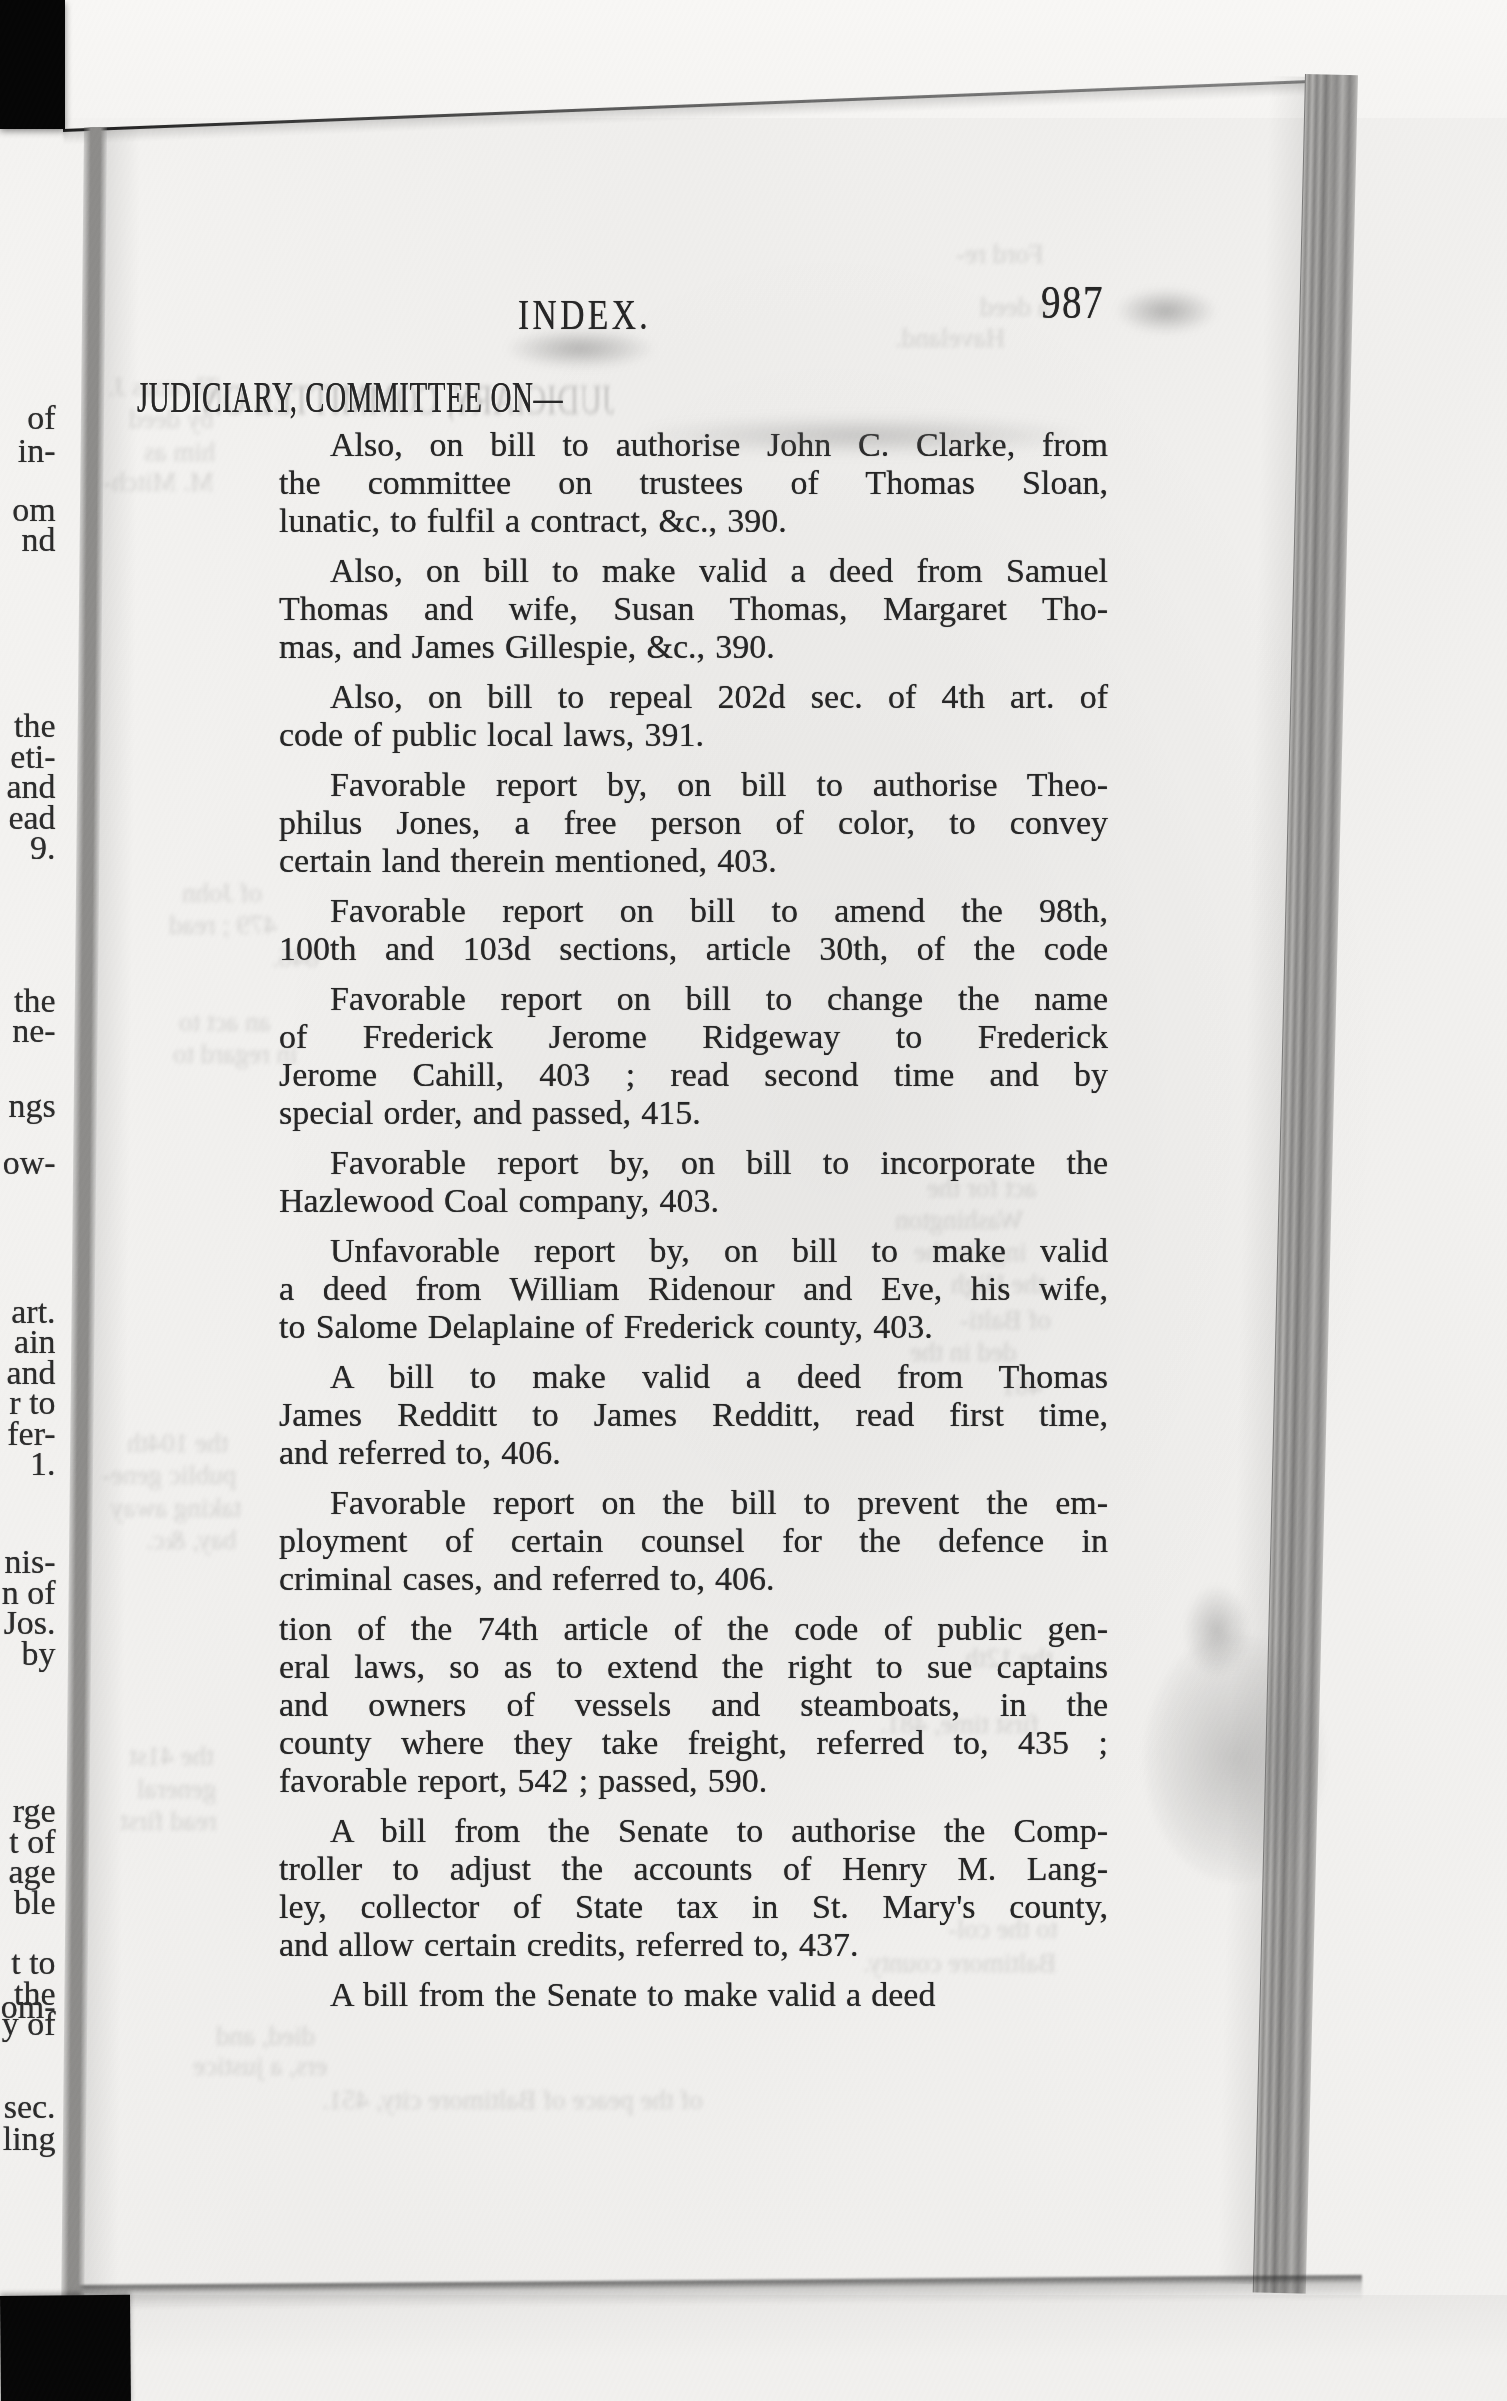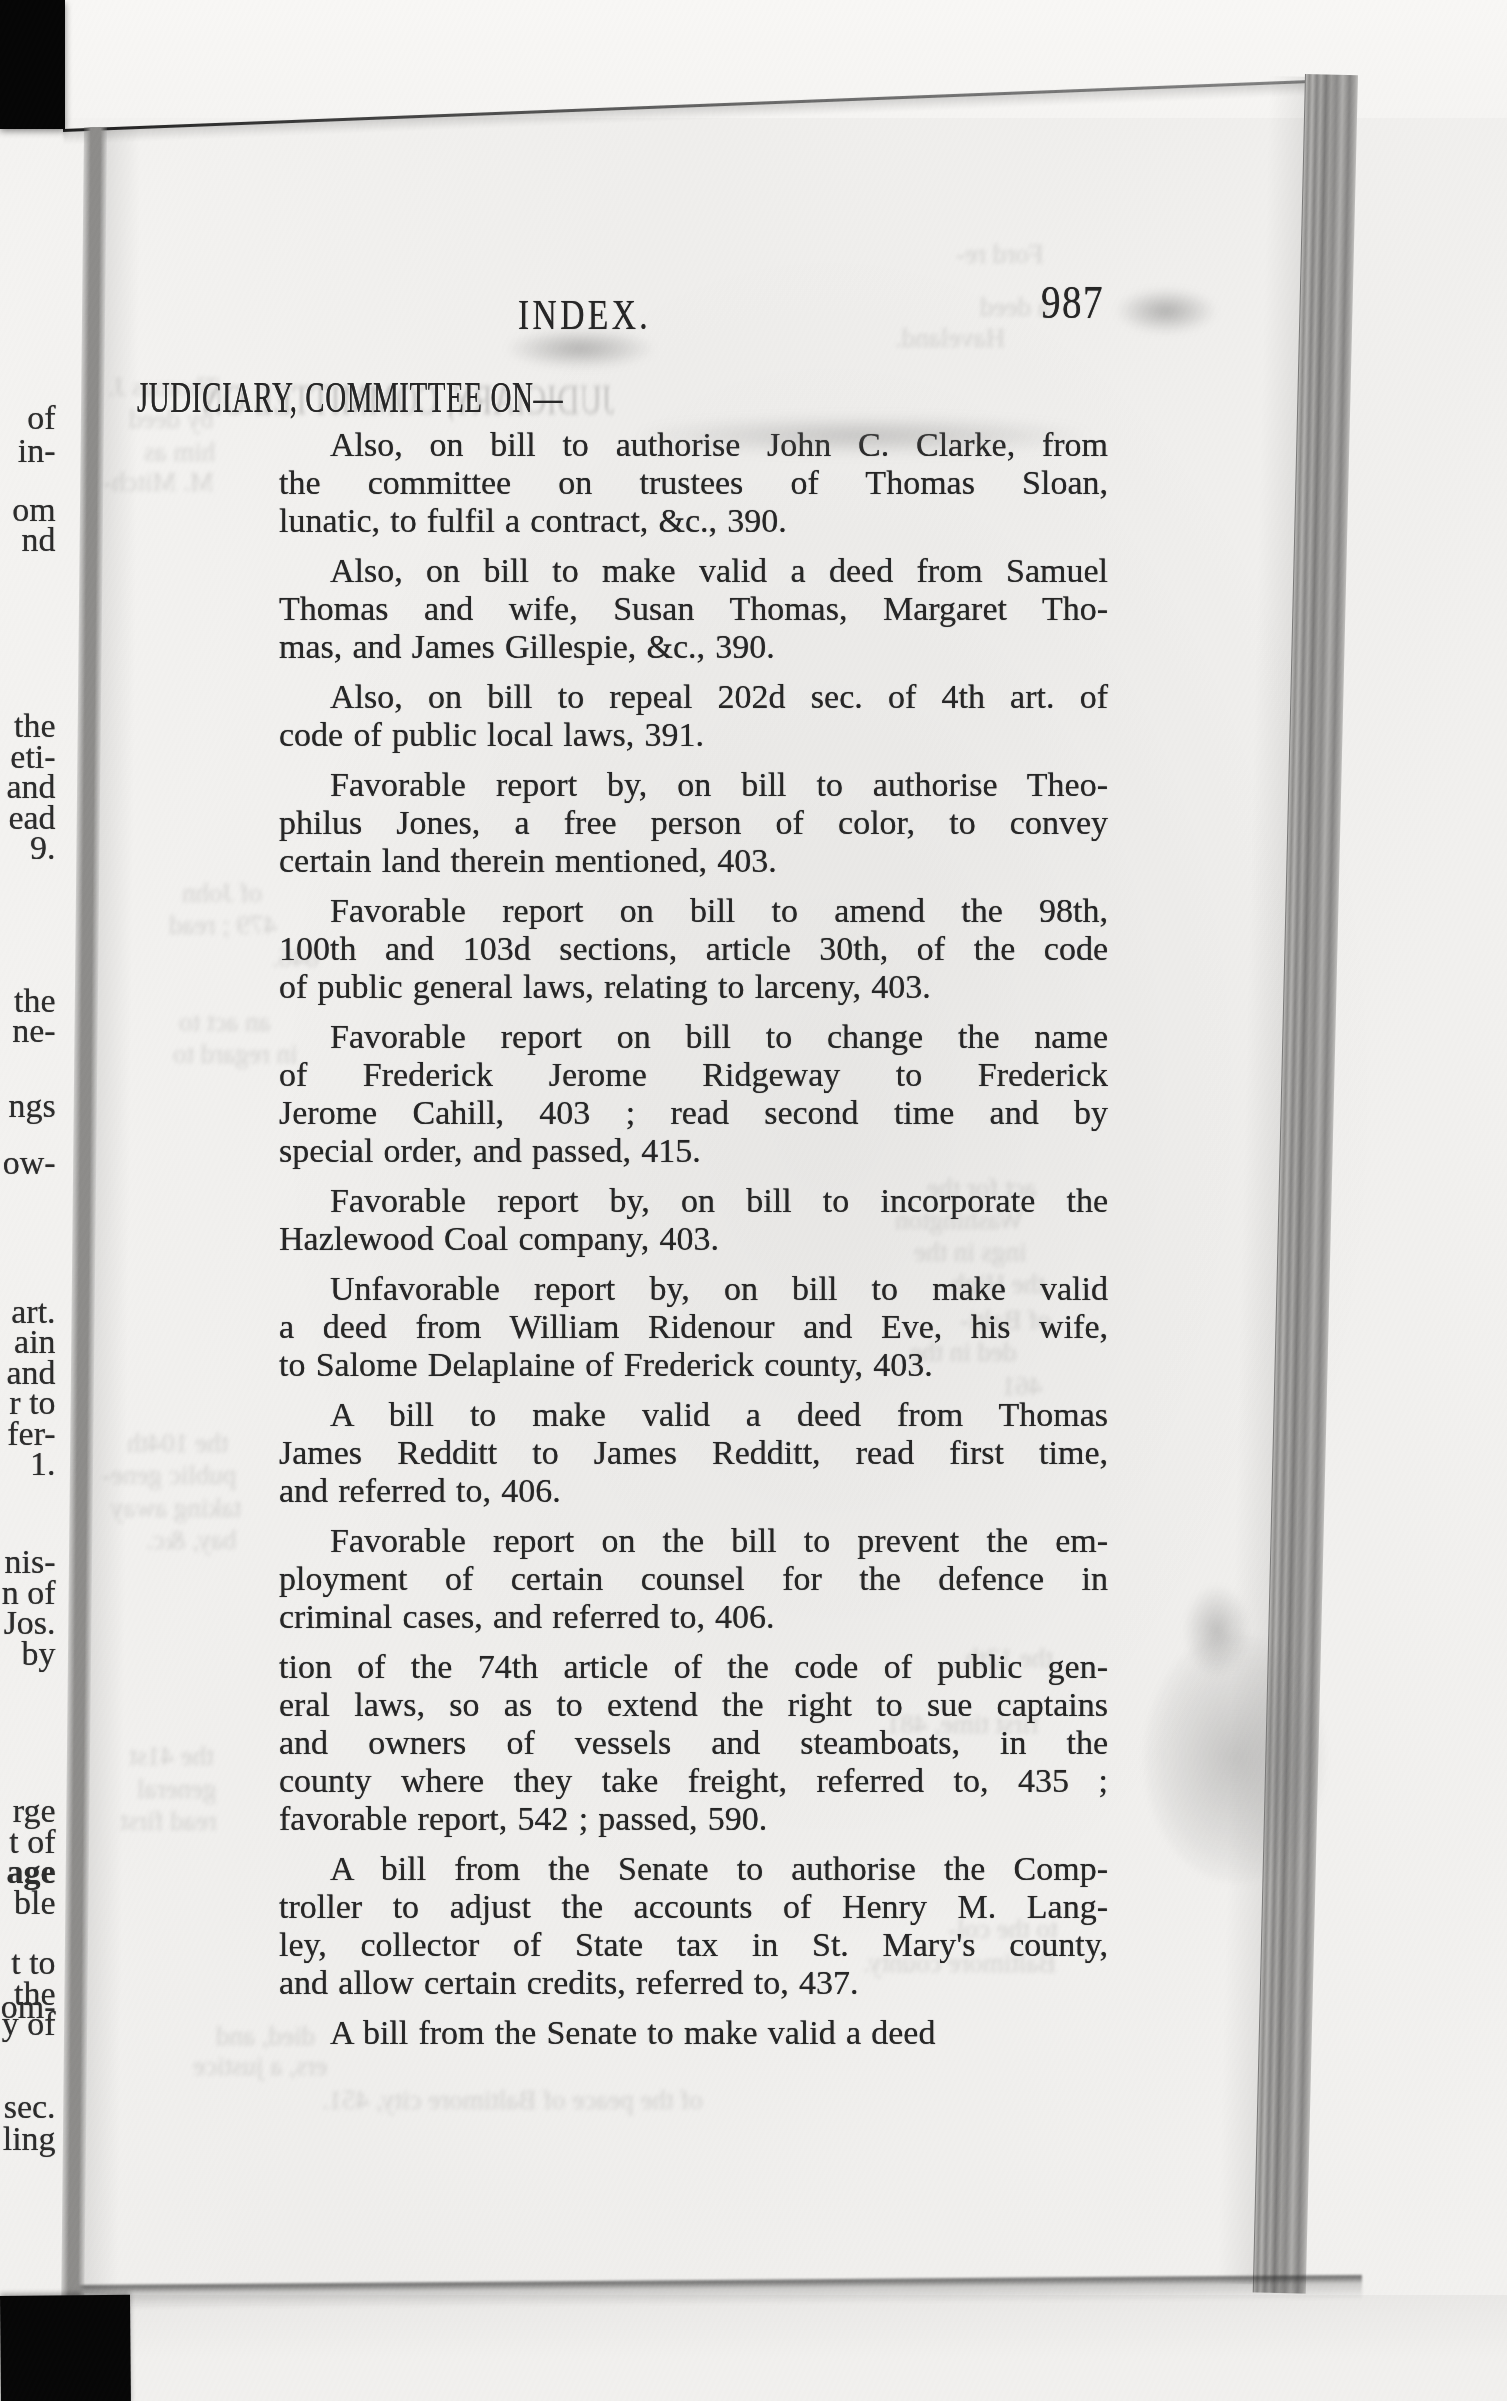--- a/index.html
+++ b/index.html
@@ -173,21 +173,20 @@
         <div class="line last">code of public local laws, 391.</div>
       </div>
       <div class="entry">
         <div class="line first">Favorable report by, on bill to authorise Theo-</div>
         <div class="line">philus Jones, a free person of color, to convey</div>
         <div class="line last">certain land therein mentioned, 403.</div>
       </div>
       <div class="entry">
         <div class="line first">Favorable report on bill to amend the 98th,</div>
         <div class="line">100th and 103d sections, article 30th, of the code</div>
-        <div class="line last">of public general laws, relating to larceny, 403.</div>
       </div>
       <div class="entry">
         <div class="line first">Favorable report on bill to change the name</div>
         <div class="line">of Frederick Jerome Ridgeway to Frederick</div>
         <div class="line">Jerome Cahill, 403 ; read second time and by</div>
         <div class="line last">special order, and passed, 415.</div>
       </div>
       <div class="entry">
         <div class="line first">Favorable report by, on bill to incorporate the</div>
         <div class="line last">Hazlewood Coal company, 403.</div>
@@ -244,21 +243,21 @@
       <span class="frag" style="top: 1354px;">and</span>
       <span class="frag" style="top: 1384px;">r to</span>
       <span class="frag" style="top: 1415px;">fer-</span>
       <span class="frag" style="top: 1445px;">1.</span>
       <span class="frag" style="top: 1543px;">nis-</span>
       <span class="frag" style="top: 1574px;">n of</span>
       <span class="frag" style="top: 1604px;">Jos.</span>
       <span class="frag" style="top: 1635px;">by</span>
       <span class="frag" style="top: 1792px;">rge</span>
       <span class="frag" style="top: 1823px;">t of</span>
-      <span class="frag" style="top: 1853px; font-weight: bold;">age</span>
+      <span class="frag" style="top: 1853px;">age</span>
       <span class="frag" style="top: 1884px;">ble</span>
       <span class="frag" style="top: 1944px;">t to</span>
       <span class="frag" style="top: 1975px;">the</span>
       <span class="frag" style="top: 2005px;">y of</span>
       <span class="frag" style="top: 1988px;">om-</span>
       <span class="frag" style="top: 2088px;">sec.</span>
       <span class="frag" style="top: 2120px;">ling</span>
     </div>
 
   <div class="smear smear-index"></div>

